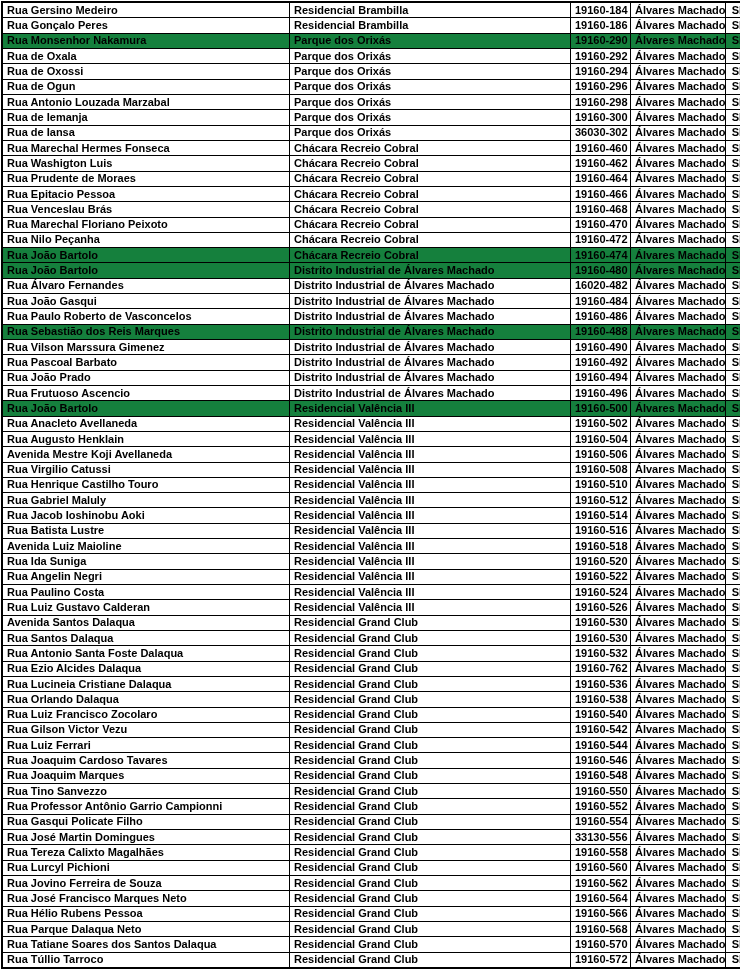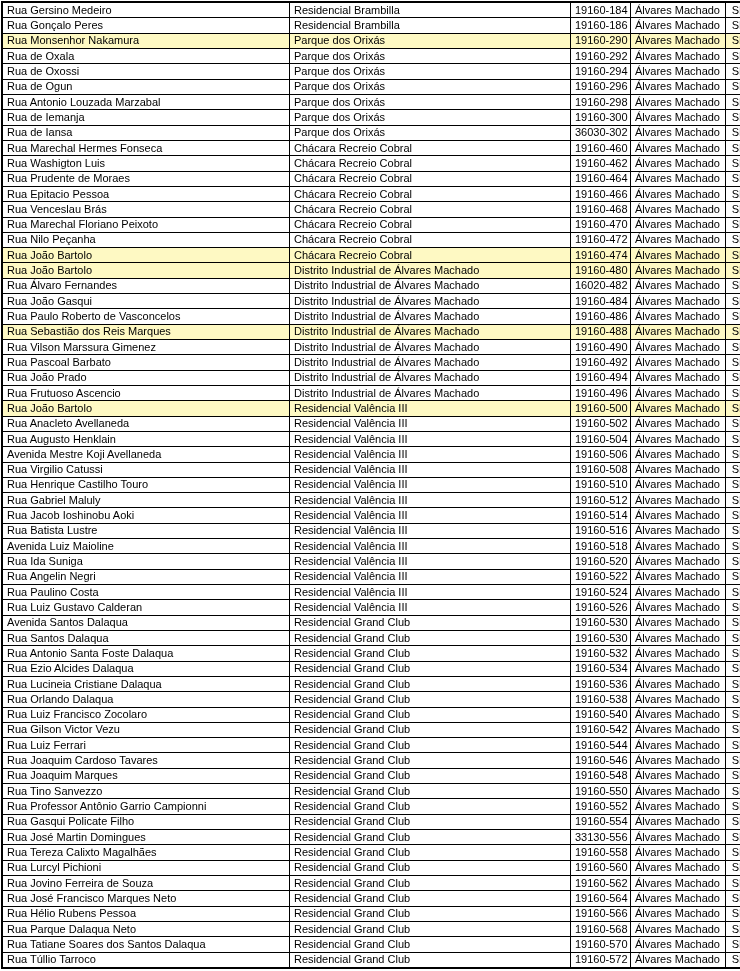--- a/index.html
+++ b/index.html
@@ -6,20 +6,21 @@
     margin: 0;
     padding: 0;
     background: #ffffff;
   }
   .page {
     width: 588px;
     height: 971px;
     box-sizing: border-box;
     padding: 1px;
     background: #ffffff;
+    font-weight: bold;
   }
   table.cep {
     border-collapse: collapse;
     table-layout: fixed;
     width: 737px;
     height: 968px;
     border: 2px solid #000000;
     font-family: "Liberation Sans", "DejaVu Sans", sans-serif;
     font-size: 11px;
     color: #000000;
@@ -31,21 +32,21 @@
     overflow: hidden;
     vertical-align: middle;
     line-height: 1;
     background: #ffffff;
   }
   td.c0 { width: 278px; text-align: left; }
   td.c1 { width: 272px; text-align: left; }
   td.c2 { width: 51px;  text-align: right; padding-right: 3px; }
   td.c3 { width: 86px;  text-align: left; }
   td.c4 { width: 18px;  text-align: center; padding: 0 2px; }
-  tr.hl td { background: #fef9c3; }
+  tr.hl td { background: #15803d; }
 </style>
 </head>
 <body>
 
 <div class="page">
   <table class="cep">
     <tbody>
         <tr>
           <td class="c0">Rua Gersino Medeiro</td>
           <td class="c1">Residencial Brambilla</td>
@@ -343,21 +344,21 @@
         <tr>
           <td class="c0">Rua Antonio Santa Foste Dalaqua</td>
           <td class="c1">Residencial Grand Club</td>
           <td class="c2">19160-532</td>
           <td class="c3">Álvares Machado</td>
           <td class="c4">SP</td>
         </tr>
         <tr>
           <td class="c0">Rua Ezio Alcides Dalaqua</td>
           <td class="c1">Residencial Grand Club</td>
-          <td class="c2">19160-534</td>
+          <td class="c2">19160-762</td>
           <td class="c3">Álvares Machado</td>
           <td class="c4">SP</td>
         </tr>
         <tr>
           <td class="c0">Rua Lucineia Cristiane Dalaqua</td>
           <td class="c1">Residencial Grand Club</td>
           <td class="c2">19160-536</td>
           <td class="c3">Álvares Machado</td>
           <td class="c4">SP</td>
         </tr>

